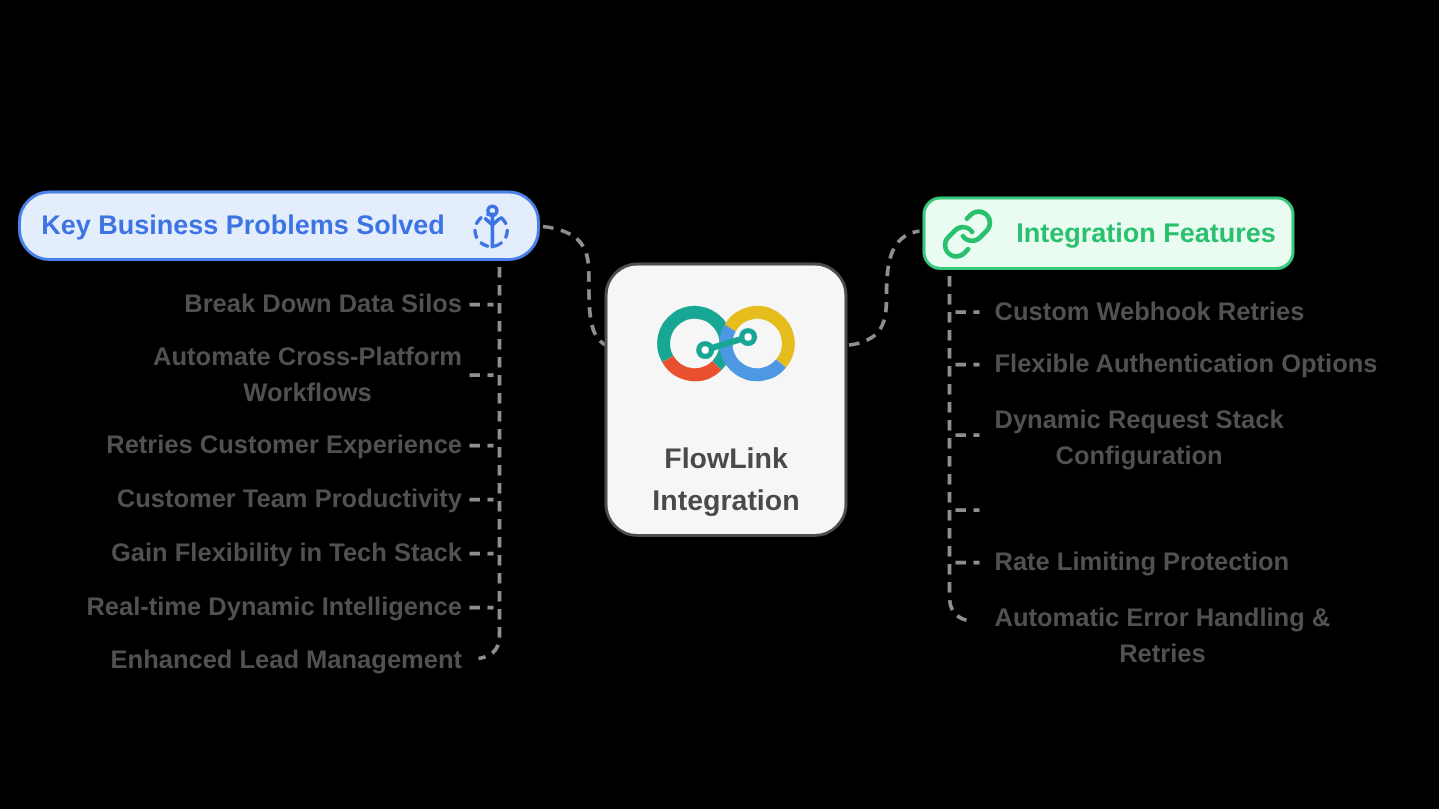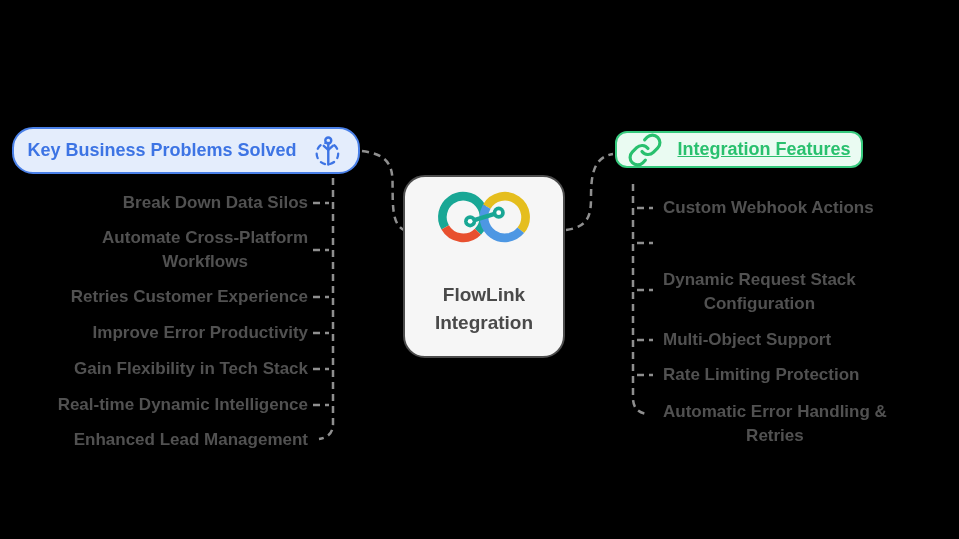--- a/index.html
+++ b/index.html
@@ -19,29 +19,29 @@
 
   .pill{
     position:absolute;display:flex;align-items:center;justify-content:center;gap:14px;
     box-sizing:border-box;font-weight:700;font-size:18px;
   }
   .pill-blue{
     left:12px;top:127px;width:348px;height:47px;border-radius:21px;
     background:var(--blue-bg);border:2.5px solid var(--blue-border);color:var(--blue-accent);
   }
   .pill-green{
-    left:615px;top:131px;width:248px;height:37px;border-radius:12px;
-    background:var(--green-bg);border:2.5px solid var(--green-border);color:var(--green-accent);text-decoration:underline;
+    left:615px;top:131px;width:248px;height:49px;border-radius:12px;
+    background:var(--green-bg);border:2.5px solid var(--green-border);color:var(--green-accent);
   }
   .pill .icn{display:flex;align-items:center;}
 
   .center-node{
     position:absolute;left:403px;top:175px;width:162px;height:183px;box-sizing:border-box;
     background:var(--center-bg);border:2.5px solid var(--center-border);border-radius:22px;
-    display:flex;flex-direction:column;align-items:center;padding-top:12px;
+    display:flex;flex-direction:column;align-items:center;padding-top:24px;
   }
   .center-title{
     margin-top:36px;text-align:center;white-space:pre-line;
     font-size:19px;line-height:28px;font-weight:600;color:var(--center-text);
   }
 
   .left-col{position:absolute;left:0;top:0;width:308px;height:422px;}
   .right-col{position:absolute;left:663px;top:0;width:292px;height:539px;}
   .item{
     position:absolute;width:max-content;max-width:300px;text-align:center;white-space:pre-line;
@@ -111,29 +111,29 @@
     </svg>
     <div class="center-title">FlowLink
 Integration</div>
   </div>
 
   <div class="left-col">
     <div class="item l1">Break Down Data Silos</div>
     <div class="item l2">Automate Cross-Platform
 Workflows</div>
     <div class="item l3">Retries Customer Experience</div>
-    <div class="item l4">Improve Error Productivity</div>
+    <div class="item l4">Customer Team Productivity</div>
     <div class="item l5">Gain Flexibility in Tech Stack</div>
     <div class="item l6">Real-time Dynamic Intelligence</div>
     <div class="item l7">Enhanced Lead Management</div>
   </div>
 
   <div class="right-col">
-    <div class="item r1">Custom Webhook Actions</div>
+    <div class="item r1">Custom Webhook Retries</div>
+    <div class="item r2">Flexible Authentication Options</div>
     <div class="item r3">Dynamic Request Stack
 Configuration</div>
-    <div class="item r4">Multi-Object Support</div>
     <div class="item r5">Rate Limiting Protection</div>
     <div class="item r6">Automatic Error Handling &amp;
 Retries</div>
   </div>
 
 </div>
 
 </body></html>

